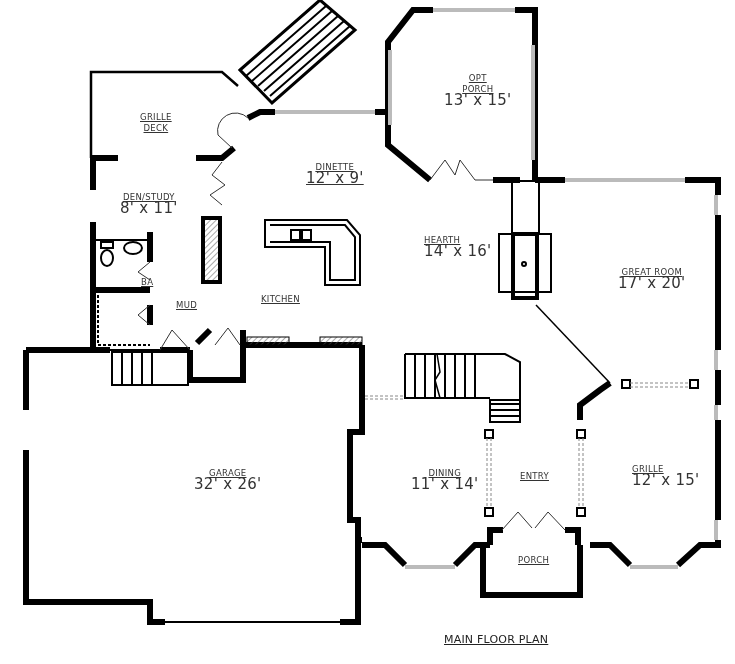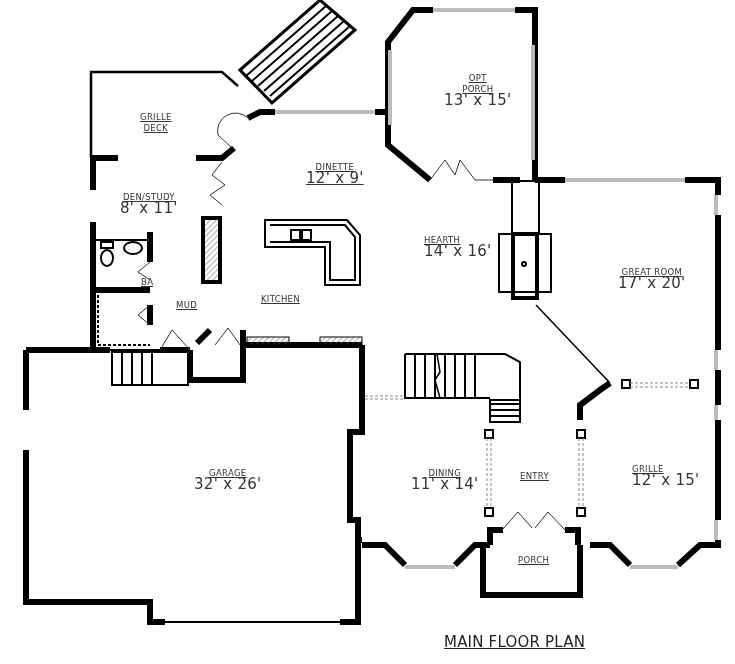--- a/index.html
+++ b/index.html
@@ -1,21 +1,21 @@
 <!DOCTYPE html>
 <html><head>
 <meta charset="utf-8">
 <style>
   html, body { margin:0; padding:0; background:#ffffff; }
   body { width:735px; height:664px; position:relative; overflow:hidden; font-family:"DejaVu Sans", sans-serif; }
   #plan { position:absolute; left:0; top:0; width:735px; height:664px; }
   .lbl { position:absolute; font-family:"DejaVu Sans", sans-serif; font-size:8.5px; color:#333; text-align:center; line-height:11px; white-space:nowrap; letter-spacing:0.3px; }
   .lbl .nm { text-decoration:underline; display:block; }
   .lbl .dm { display:block; font-size:15px; }
-  .title { position:absolute; left:444px; top:633px; font-family:"DejaVu Sans", sans-serif; font-size:15px; color:#222; text-decoration:underline; letter-spacing:0.2px; }
+  .title { position:absolute; left:444px; top:633px; font-family:"DejaVu Sans", sans-serif; font-size:11px; color:#222; text-decoration:underline; letter-spacing:0.2px; }
 </style>
 </head>
 <body>
 
 <svg id="plan" viewBox="0 0 735 664" xmlns="http://www.w3.org/2000/svg">
   <g fill="none" stroke="#000" stroke-width="6" stroke-linejoin="miter">
 
     <path d="M91,158 L91,72 L222,72 L238,86" stroke-width="2.5"></path>
 
     <path d="M91,158 L118,158 M196,158 L222,158 L234,148"></path>

